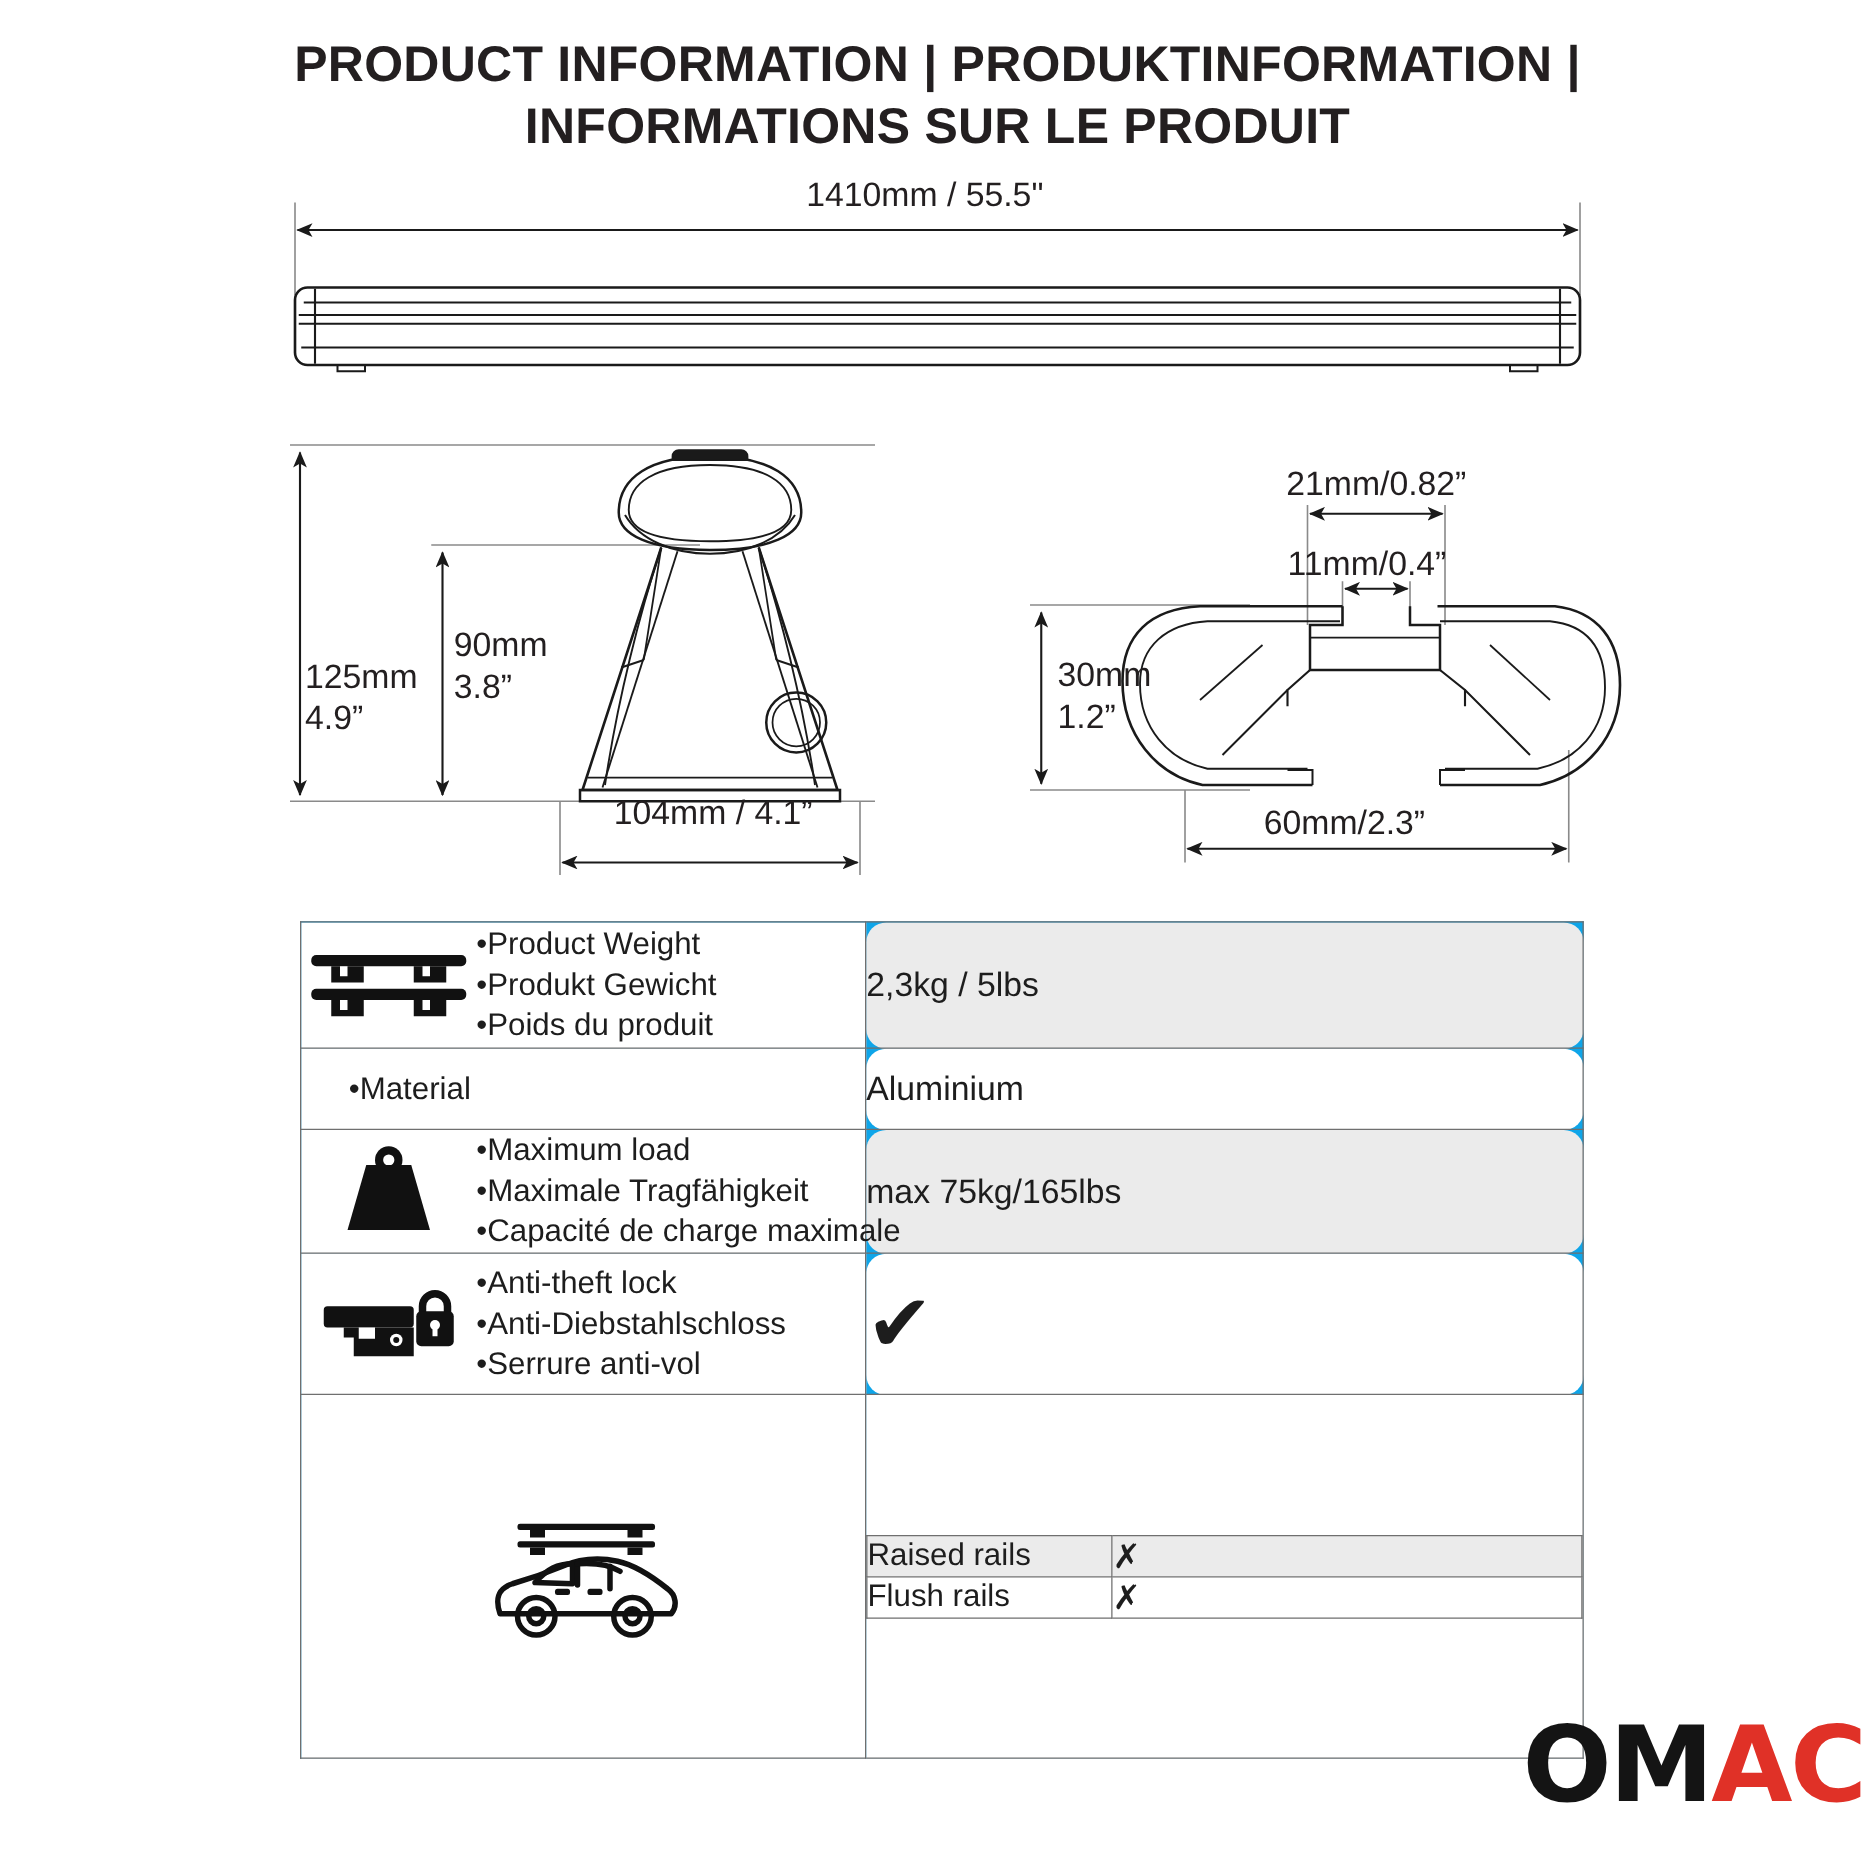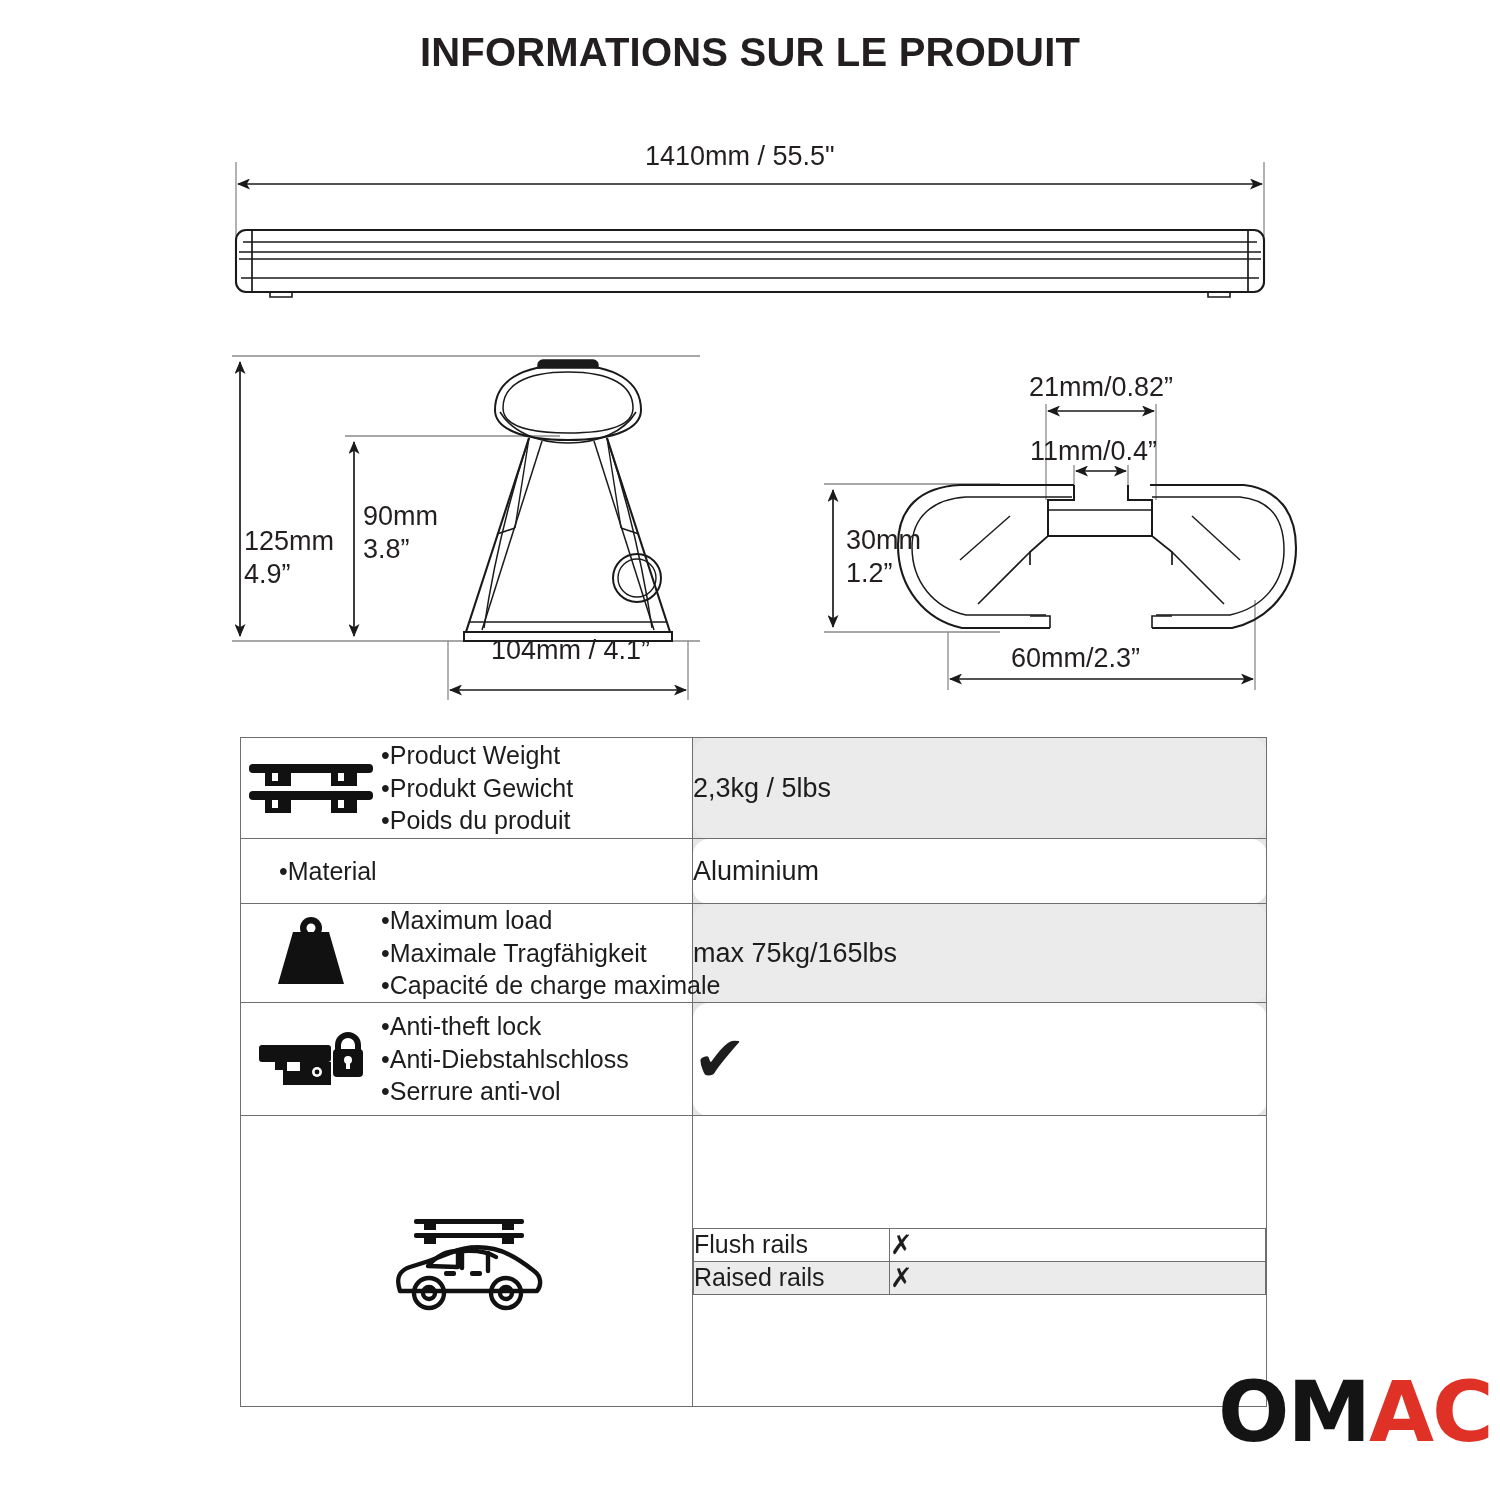--- a/index.html
+++ b/index.html
@@ -23,21 +23,21 @@
   }
   .dim.two{line-height:1.22;}
 
   
   #draw{position:absolute;left:0;top:0;width:1500px;height:1500px;pointer-events:none;}
 
   
   #spec-table{
     position:absolute;left:240px;top:737px;width:1026px;
     border-collapse:collapse;table-layout:fixed;
-    font-size:25px;color:#1d1d1d;background:#e5e5e5;
+    font-size:25px;color:#1d1d1d;background:#0ea5e9;
   }
   #spec-table td{
     border:1.6px solid #6f6f6f;vertical-align:middle;padding:0;background:#fff;
   }
   #spec-table td.shade{background:#ebebeb;}
   .lblcell{padding:8px 6px 8px 10px;}
   .bullets{line-height:1.30;font-size:25px;white-space:nowrap;}
   .bullets .b{display:block;}
   .valcell{padding:10px 0 10px 26px;font-size:27px;border-radius:16px;}
   .rowflex{display:flex;align-items:center;}
@@ -66,20 +66,21 @@
     font-size:84px;font-weight:bold;letter-spacing:-2px;line-height:1;
     font-family:"DejaVu Sans","Liberation Sans",sans-serif;
   }
   #logo .dark{color:#141414;}
   #logo .red{color:#e03127;}
 </style>
 </head>
 <body>
 
 <div id="title">
+  <span class="ln">PRODUCT INFORMATION | PRODUKTINFORMATION |</span>
   <span class="ln">INFORMATIONS SUR LE PRODUIT</span>
 </div>
 
 <svg id="draw" viewBox="0 0 1500 1500">
   <defs>
     <marker id="arrR" markerWidth="13" markerHeight="11" refX="12" refY="5.5" orient="auto" markerUnits="userSpaceOnUse">
       <path d="M0,0 L13,5.5 L0,11 L3.2,5.5 Z" fill="#1a1a1a"></path>
     </marker>
     <marker id="arrL" markerWidth="13" markerHeight="11" refX="1" refY="5.5" orient="auto" markerUnits="userSpaceOnUse">
       <path d="M13,0 L0,5.5 L13,11 L9.8,5.5 Z" fill="#1a1a1a"></path>
@@ -321,31 +322,31 @@
       </div>
     </td>
     <td style="padding:0">
       <table class="subtable">
         <colgroup>
               <col style="width:196px">
               <col>
             </colgroup>
         <tbody>
           <tr>
+            <td class="st-label shade n">Raised rails</td>
+            <td class="st-mark shade rt">
+              <span class="mark-x">✗</span>
+            </td>
+          </tr>
+          <tr>
             <td class="st-label n">Flush rails</td>
             <td class="st-mark rt">
               <span class="mark-x">✗</span>
             </td>
           </tr>
-          <tr>
-            <td class="st-label shade n">Raised rails</td>
-            <td class="st-mark shade rt">
-              <span class="mark-x">✗</span>
-            </td>
-          </tr>
         </tbody>
       </table>
     </td>
   </tr>
 
   </tbody>
 </table>
 
 <div id="logo">
   <span class="dark" style="color: rgb(20, 20, 20);">OM</span><span class="red" style="color: rgb(224, 49, 39);">AC</span>

